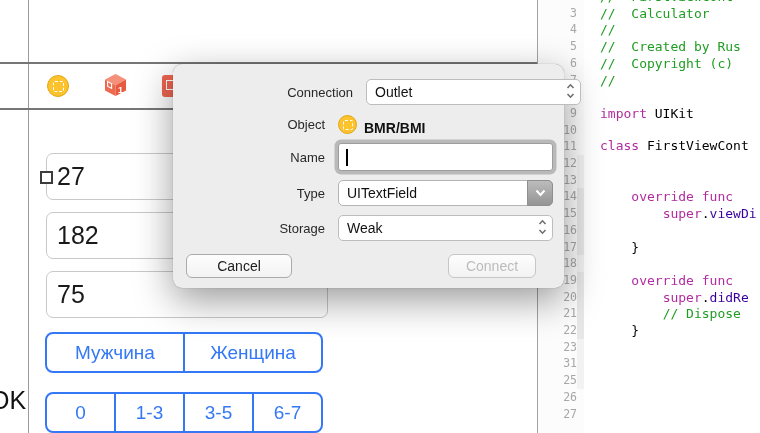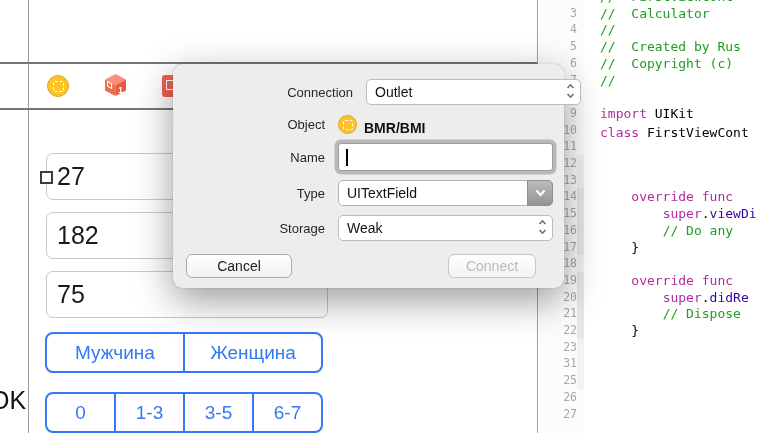--- a/index.html
+++ b/index.html
@@ -154,24 +154,23 @@
       <div class="num" style="top: 405.5px; color: rgb(167, 167, 167);">27</div>
     </div>
   <div class="code-pane" id="code">
       <div class="code-line" style="top: -12px;"><span class="tok-com">//  FirstViewCont</span></div>
       <div class="code-line" style="top: 4.7px;"><span class="tok-com">//  Calculator</span></div>
       <div class="code-line" style="top: 21.4px;"><span class="tok-com">//</span></div>
       <div class="code-line" style="top: 38.1px;"><span class="tok-com">//  Created by Rus</span></div>
       <div class="code-line" style="top: 54.8px;"><span class="tok-com">//  Copyright (c) </span></div>
       <div class="code-line" style="top: 71.5px;"><span class="tok-com">//</span></div>
       <div class="code-line" style="top: 104.9px;"><span class="tok-kw">import</span><span class="tok-pl"> UIKit</span></div>
-      <div class="code-line" style="top: 124px;"><span class="tok-kw">class</span><span class="tok-pl"> FirstViewCont</span></div>
+      <div class="code-line" style="top: 137px;"><span class="tok-kw">class</span><span class="tok-pl"> FirstViewCont</span></div>
       <div class="code-line" style="top: 188.4px;"><span class="tok-pl">    </span><span class="tok-kw">override</span><span class="tok-pl"> </span><span class="tok-kw">func</span><span class="tok-pl"> </span></div>
       <div class="code-line" style="top: 205.1px;"><span class="tok-pl">        </span><span class="tok-kw">super</span><span class="tok-pl">.</span><span class="tok-fn">viewDi</span></div>
-      <div class="code-line" style="top: 221.8px;"><span class="tok-pl">        </span><span class="tok-com">// Do any </span></div>
       <div class="code-line" style="top: 238.5px;"><span class="tok-pl">    }</span></div>
       <div class="code-line" style="top: 271.9px;"><span class="tok-pl">    </span><span class="tok-kw">override</span><span class="tok-pl"> </span><span class="tok-kw">func</span><span class="tok-pl"> </span></div>
       <div class="code-line" style="top: 288.6px;"><span class="tok-pl">        </span><span class="tok-kw">super</span><span class="tok-pl">.</span><span class="tok-fn">didRe</span></div>
       <div class="code-line" style="top: 305.3px;"><span class="tok-pl">        </span><span class="tok-com">// Dispose</span></div>
       <div class="code-line" style="top: 322px;"><span class="tok-pl">    }</span></div>
       <div class="code-line" style="top: 372.1px;"><span class="tok-pl">}</span></div>
     </div>
 
   <div class="dialog">
 

